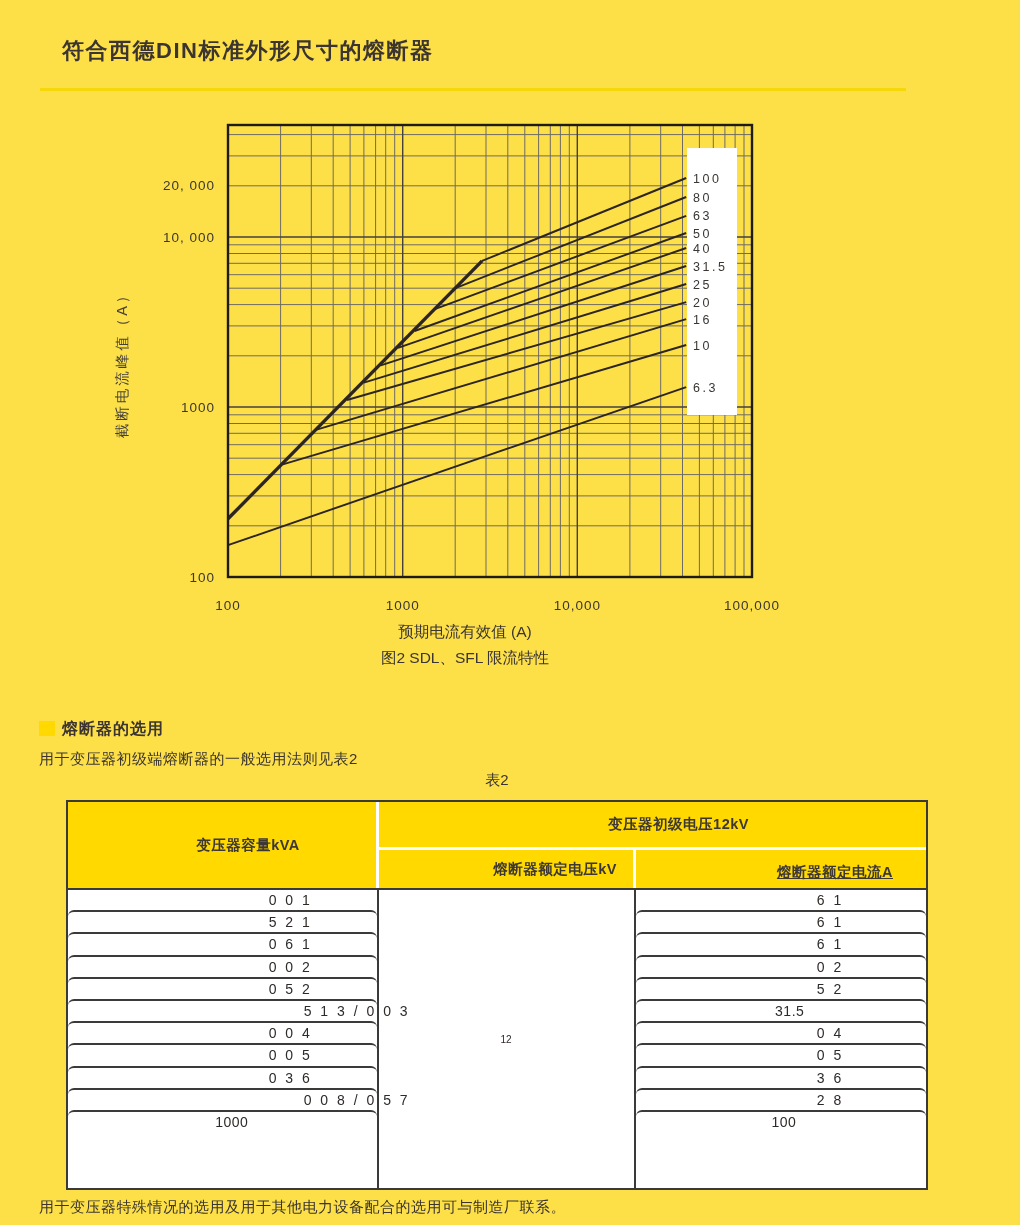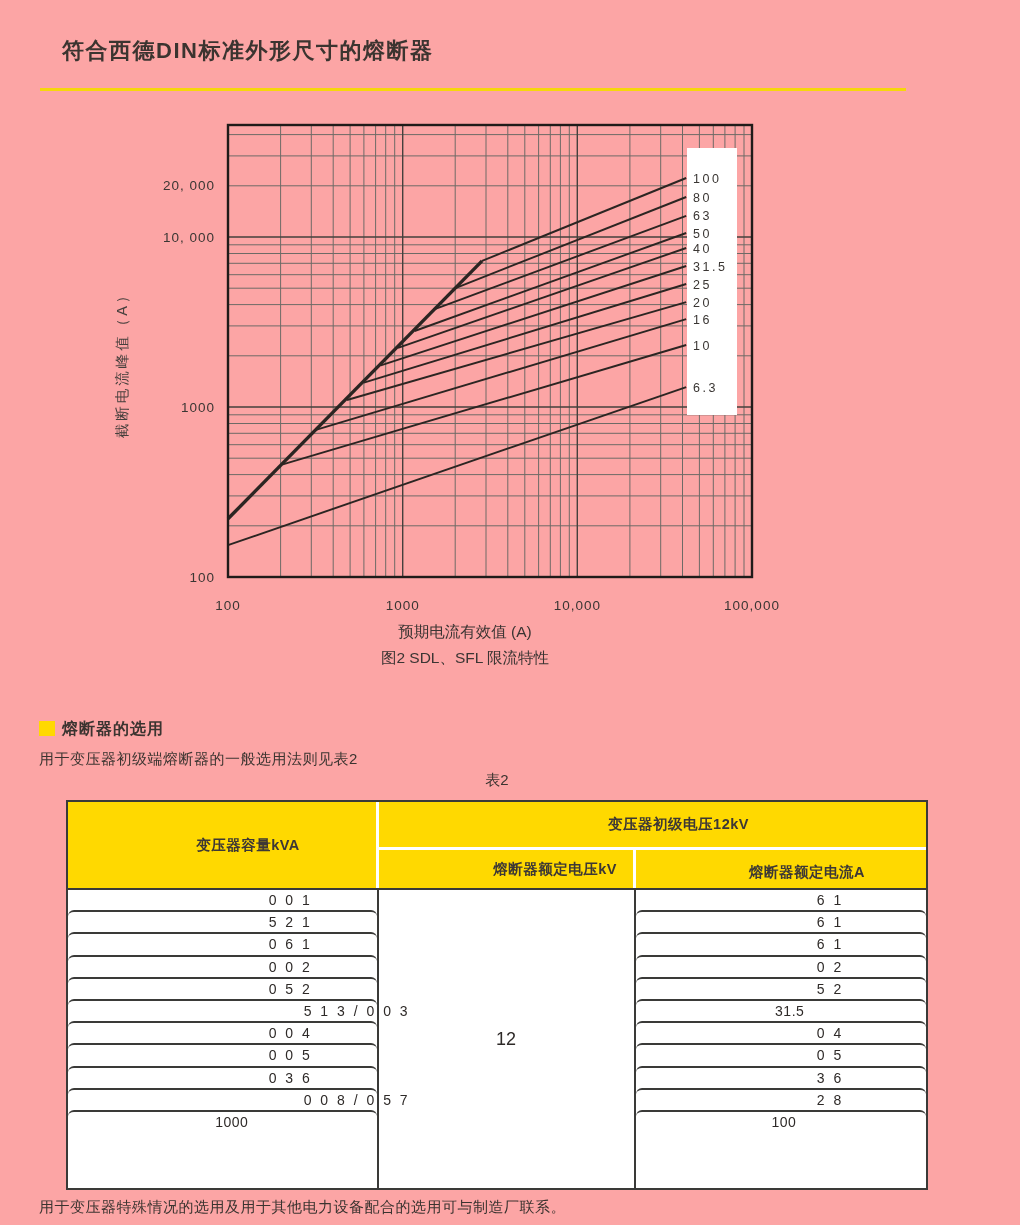--- a/index.html
+++ b/index.html
@@ -1,17 +1,17 @@
 <!DOCTYPE html>
 <html><head>
 <meta charset="utf-8">
 <style>
   html,body{margin:0;padding:0;background:#e8e8e8;}
   #page{
-    position:relative;width:1020px;height:1225px;margin:0 auto;background:#fca5a5;
+    position:relative;width:1020px;height:1225px;margin:0 auto;background:#fde047;
     font-family:"Liberation Sans","DejaVu Sans",sans-serif;color:#3b3533;overflow:hidden;
   }
   .abs{position:absolute;}
   
   .page-title{left:62px;top:36px;font-size:22px;font-weight:bold;letter-spacing:1.5px;color:#3b3430;}
   .title-rule{left:40px;top:88px;width:866px;height:3px;background:#f6d70a;}
   
   .chart-wrap{left:130px;top:112px;width:660px;height:505px;}
   .chart-wrap svg{position:absolute;left:0;top:0;}
   .y-axis-title{
@@ -26,41 +26,41 @@
   .intro-text{left:39px;top:750px;font-size:15px;letter-spacing:0.5px;color:#3b3430;}
   .table-caption{left:66px;top:771px;width:862px;text-align:center;font-size:15px;color:#3b3430;}
   
   .tbl{left:66px;top:800px;width:862px;height:390px;border:2px solid #3a3a38;box-sizing:border-box;background:#fff;}
   .thead{position:absolute;left:0;top:0;width:100%;height:88px;background:#ffd900;border-bottom:2px solid #3a3a38;box-sizing:border-box;}
   .hcell{position:absolute;display:flex;align-items:center;justify-content:center;
          font-size:14.5px;font-weight:600;color:#3d3835;letter-spacing:0.5px;margin-left:26px;}
   .hc1{left:0;top:0;width:308px;height:86px;}
   .hgroup{left:311px;top:0;width:547px;height:45px;}
   .hc2{left:311px;top:48px;width:300px;height:38px;}
-  .hc3{left:568px;top:48px;width:290px;height:44px;}
+  .hc3{left:596px;top:48px;width:290px;height:44px;text-decoration:underline;}
   .wline{position:absolute;background:#ffffff;}
   .wv1{left:308px;top:0;width:3px;height:86px;}
   .wh1{left:311px;top:45px;width:547px;height:3px;}
   .wv2{left:565px;top:48px;width:3px;height:38px;}
   .bv{position:absolute;top:88px;width:2px;height:298px;background:#3a3a38;}
   .bv1{left:309px;} .bv2{left:566px;}
   .colbody{position:absolute;top:88px;height:242px;display:flex;flex-direction:column;}
   .c1{left:0;width:309px;} .c3{left:568px;width:290px;}
   .row{flex:1;position:relative;}
   .row + .row{border-top:2px solid #3a3a38;border-radius:6px;}
   .val{position:absolute;top:50%;transform:translate(-50%,-50%);white-space:nowrap;
        font-size:14px;letter-spacing:2.5px;color:#2e2a28;z-index:3;}
   .c1 .row .val{left:72%;}
   .c1 .row:nth-child(6) .val,.c1 .row:nth-child(10) .val{left:93.5%;}
   .c1 .row:nth-child(11) .val{left:53%;letter-spacing:0.5px;}
   .c3 .row .val{left:67%;}
   .c3 .row:nth-child(6) .val{left:53%;letter-spacing:0.5px;}
   .c3 .row:nth-child(11) .val{left:51%;letter-spacing:0.5px;}
   .v12{position:absolute;left:311px;top:88px;width:254px;height:298px;display:flex;
-       align-items:center;justify-content:center;font-size:18px;color:#2e2a28;}
+       align-items:center;justify-content:center;font-size:10px;color:#2e2a28;}
   
   .footer-note{left:39px;top:1198px;font-size:15px;letter-spacing:0.5px;color:#3b3430;}
 </style>
 </head>
 <body>
 
 <div id="page">
 
   <div class="abs page-title">符合西德DIN标准外形尺寸的熔断器</div>
   <div class="abs title-rule"></div>

